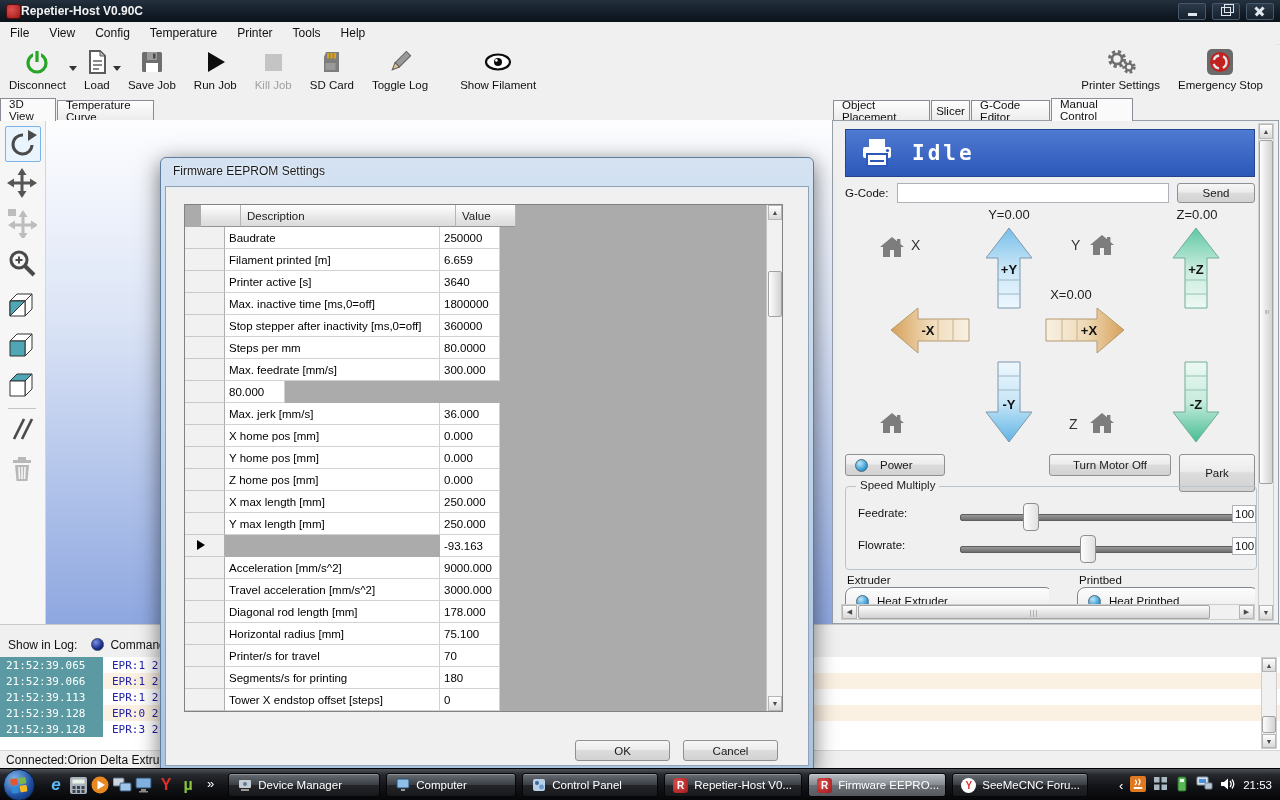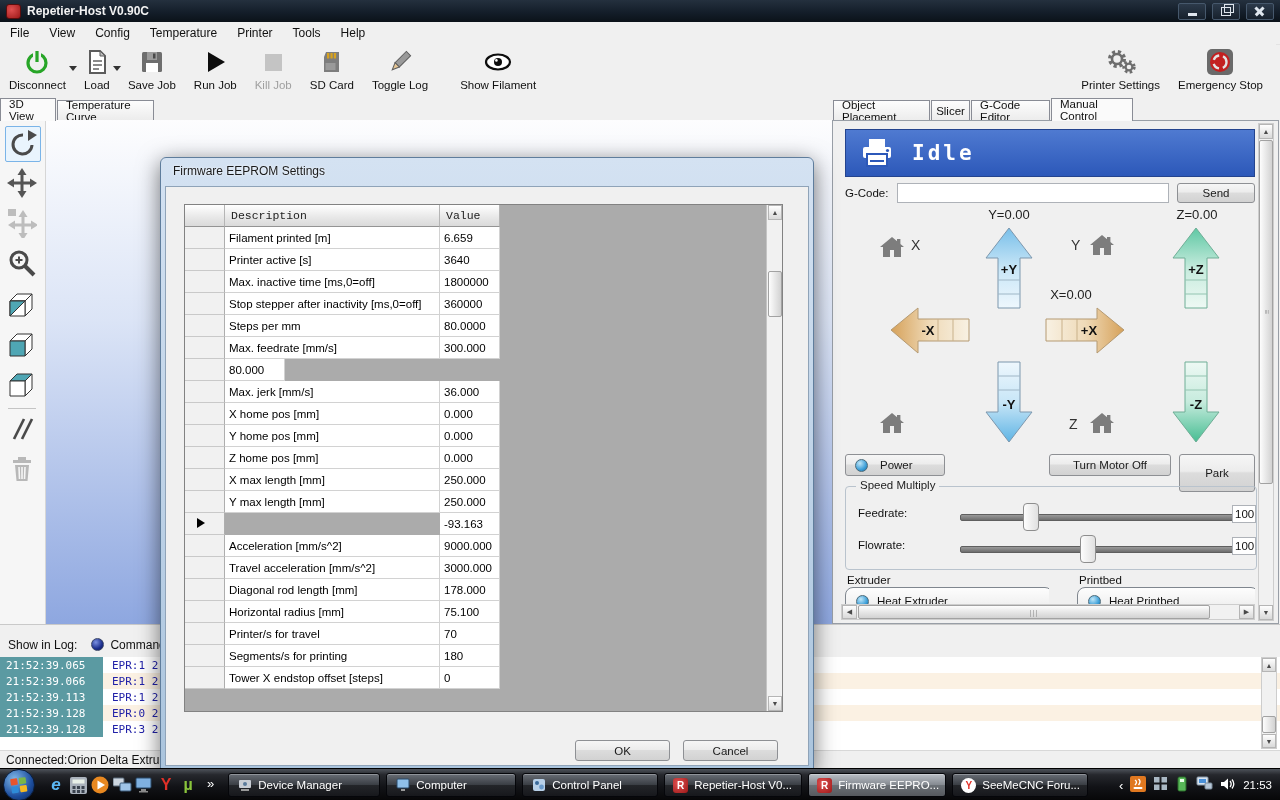--- a/index.html
+++ b/index.html
@@ -1,21 +1,21 @@
 <!DOCTYPE html>
 <html><head>
 <meta charset="utf-8">
 <style>
   html,body{margin:0;padding:0;background:#333;}
   #screen{position:relative;width:1280px;height:800px;overflow:hidden;background:#f0f0f0;
           font-family:"Liberation Sans",sans-serif;font-size:12px;color:#111;}
   .abs{position:absolute;}
   
   .titlebar{left:0;top:0;width:1280px;height:22px;background:linear-gradient(180deg,#24303e 0%,#141e2a 55%,#0b1219 100%);display:flex;align-items:center;}
-  .titlebar .title{color:#f2f2f2;font-weight:bold;font-size:12px;margin-left:6px;}
+  .titlebar .title{color:#f2f2f2;font-weight:bold;font-size:12px;}
   .appicon{width:13px;height:13px;margin-left:6px;border-radius:3px;background:radial-gradient(circle at 35% 35%,#e05050,#9c1818);border:1px solid #5a0d0d;}
   .winbtns{margin-left:auto;display:flex;gap:6px;margin-right:6px;}
   .winbtn{width:26px;height:15px;border:1px solid #46586c;border-radius:2px;background:linear-gradient(#2c3a4a,#17212d);display:flex;align-items:center;justify-content:center;position:relative;}
   .glyph-min{width:9px;height:3px;background:#dfe6ee;margin-top:6px;}
   .glyph-restore{width:8px;height:7px;border:1.5px solid #dfe6ee;position:relative;background:transparent;}
   .glyph-restore:before{content:"";position:absolute;left:2px;top:-4px;width:8px;height:7px;border:1.5px solid #dfe6ee;}
   .glyph-x1,.glyph-x2{position:absolute;width:11px;height:2.5px;background:#dfe6ee;left:7px;top:6px;}
   .glyph-x1{transform:rotate(45deg);} .glyph-x2{transform:rotate(-45deg);}
   
   .menubar{left:0;top:22px;width:1280px;height:22px;background:#f0f0f0;display:flex;align-items:center;border-bottom:1px solid #e3e3e3;}
@@ -570,28 +570,33 @@
 
   <div class="abs statusbar">
     <span style="margin-left:6px;font-size:12px;">Connected:Orion Delta  Extrud</span>
   </div>
 
   <div class="abs dialog">
     <span class="dlg-title">Firmware EEPROM Settings</span>
     <div class="dlg-content">
       <div class="grid">
 
-        <div class="abs" style="left:0;top:0;right:16px;height:22px;display:flex;font-family:Liberation Mono, monospace;">
+        <div class="abs" style="left:16px;top:0;right:16px;height:22px;display:flex;">
           <div class="gh" style="width:40px;"></div>
           <div class="gh" style="width:215px;">Description</div>
           <div class="gh" style="width:60px;">Value</div>
         </div>
 
         <div class="abs" style="left:0;top:22px;right:16px;bottom:0;overflow:hidden;">
 
+        <div class="grow">
+            <div class="grh"></div>
+            <div class="gc desc">Baudrate</div>
+            <div class="gc val">250000</div>
+          </div>
             <div class="grow">
             <div class="grh"></div>
             <div class="gc desc">Filament printed [m]</div>
             <div class="gc val">6.659</div>
           </div>
             <div class="grow">
             <div class="grh"></div>
             <div class="gc desc">Printer active [s]</div>
             <div class="gc val">3640</div>
           </div>

